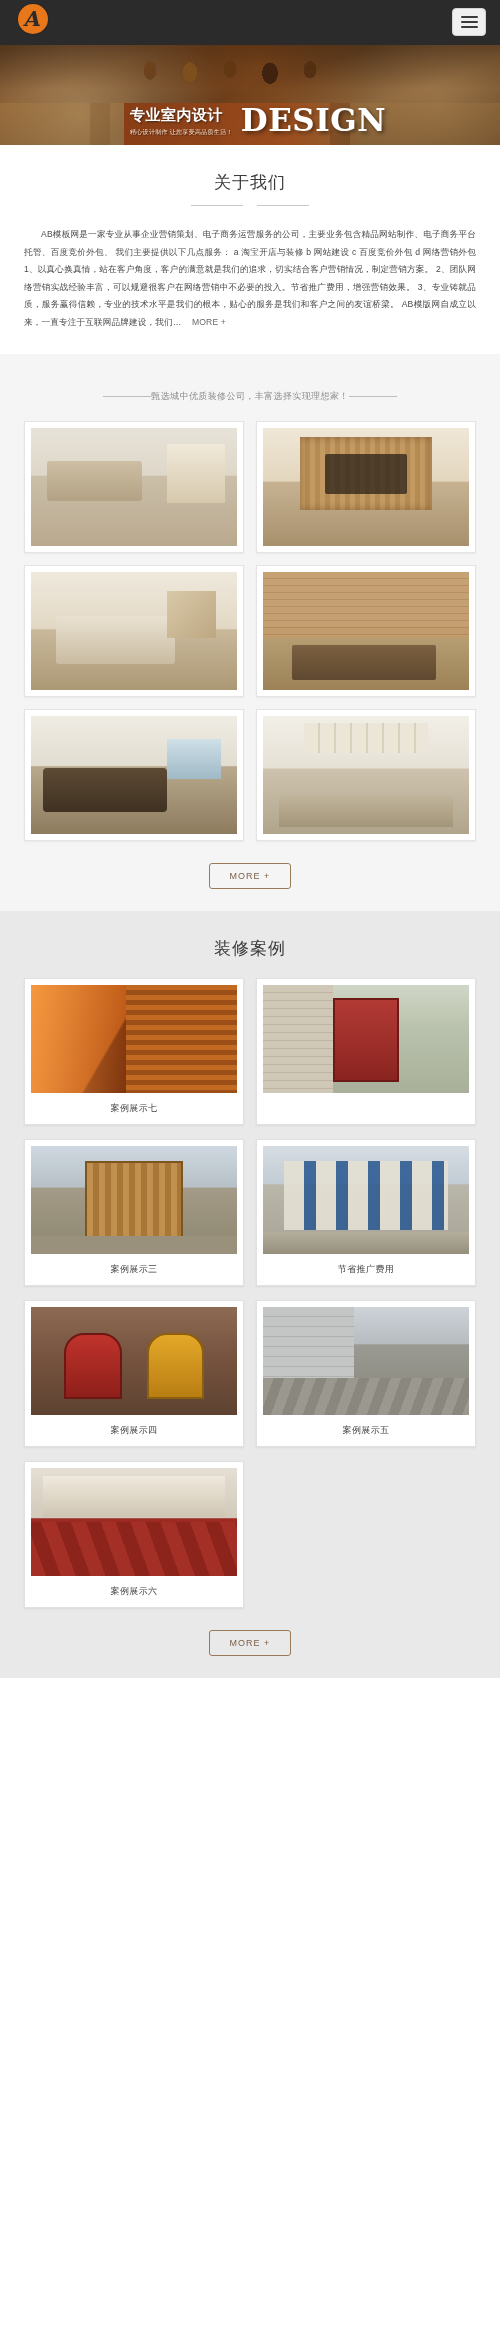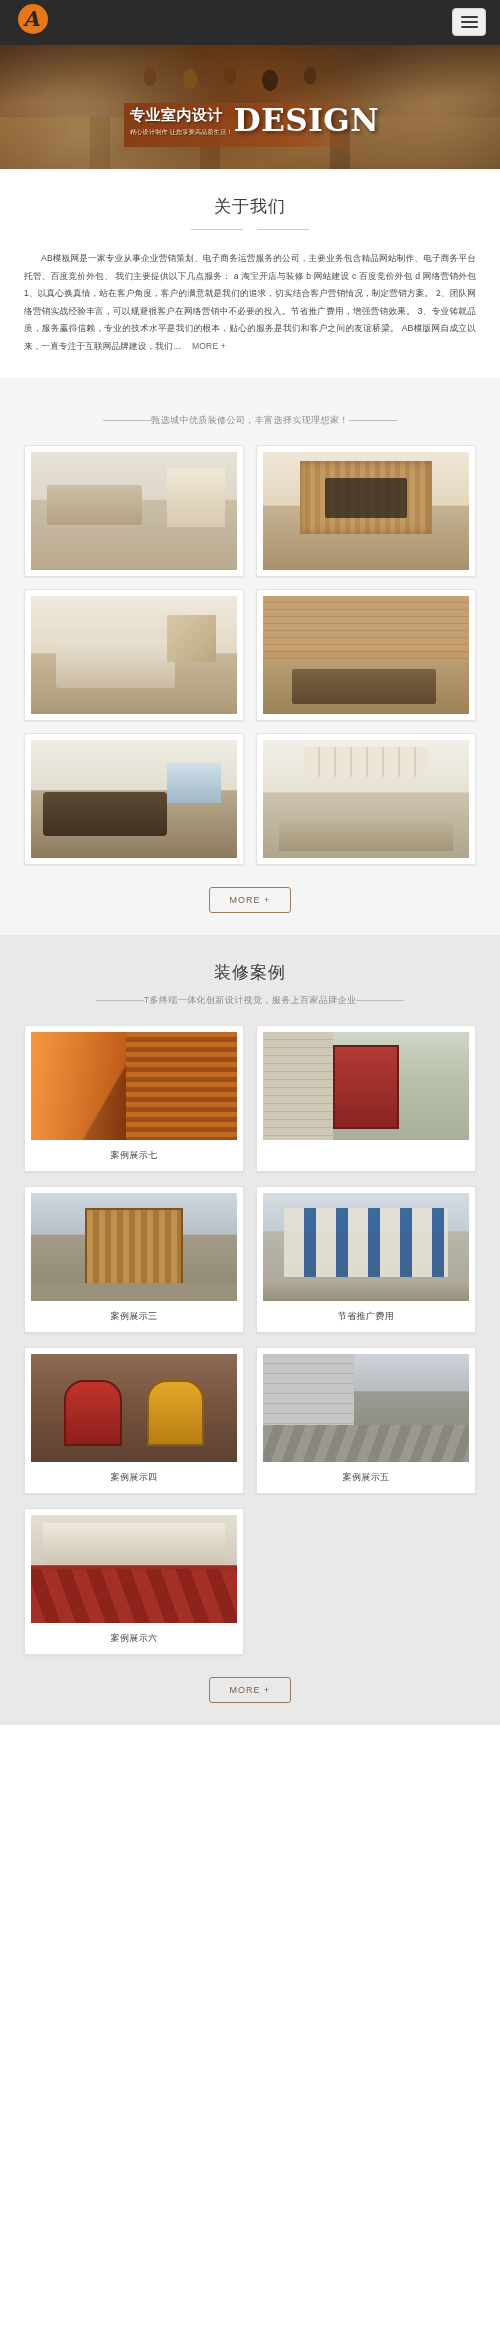--- a/index.html
+++ b/index.html
@@ -46,21 +46,21 @@
     display: flex; flex-direction: column;
     align-items: center; justify-content: center;
     gap: 3px;
     cursor: pointer;
   }
   .menu-btn i { display: block; width: 17px; height: 2px; background: #3a3a3a; border-radius: 1px; }
 
   
   .hero {
     position: relative;
-    height: 124px;
+    height: 100px;
     overflow: hidden;
     background: #3a2414;
   }
   .hero-bg {
     position: absolute; inset: 0;
     background:
       radial-gradient(circle at 16% 70%, rgba(244,214,160,.55) 0%, rgba(120,70,28,0) 34%),
       radial-gradient(circle at 52% 22%, rgba(196,112,44,.55) 0%, rgba(90,48,16,0) 42%),
       radial-gradient(circle at 88% 55%, rgba(228,186,126,.5) 0%, rgba(90,48,16,0) 40%),
       linear-gradient(160deg, #6b4220 0%, #8a5526 22%, #5d3718 48%, #8e6234 70%, #47290f 100%);
@@ -123,21 +123,21 @@
     white-space: nowrap;
     text-shadow: 1px 1px 1px rgba(0,0,0,.5);
   }
   .hero-design {
     color: #ffffff;
     font-family: "DejaVu Serif", "Liberation Serif", serif;
     font-weight: bold;
     font-size: 31px;
     line-height: .88;
     letter-spacing: 0.5px;
-    margin-left: 1px;
+    margin-left: 8px;
     text-shadow: 2px 2px 4px rgba(0,0,0,.5);
     white-space: nowrap;
   }
 
   
   .section { padding: 26px 0 22px; }
   .sec-white { background: #ffffff; }
   .sec-light { background: #f5f5f5; }
   .sec-grey  { background: #e9e9e9; }
 
@@ -377,25 +377,20 @@
       </div>
     </div>
 
     <div class="more-wrap">
       <button class="more-btn">MORE +</button>
     </div>
   </div>
 
   <div class="section sec-grey">
     <div class="sec-title">装修案例</div>
-    <div class="sec-sub">
-      <span class="dash"></span>
-      <span>T多终端一体化创新设计视觉，服务上百家品牌企业</span>
-      <span class="dash"></span>
-    </div>
 
     <div class="case-grid">
       <div class="case-card">
         <div class="case-thumb c-door7"></div>
         <div class="case-cap">案例展示七</div>
       </div>
       <div class="case-card">
         <div class="case-thumb c-door1"></div>
       </div>
       <div class="case-card">

